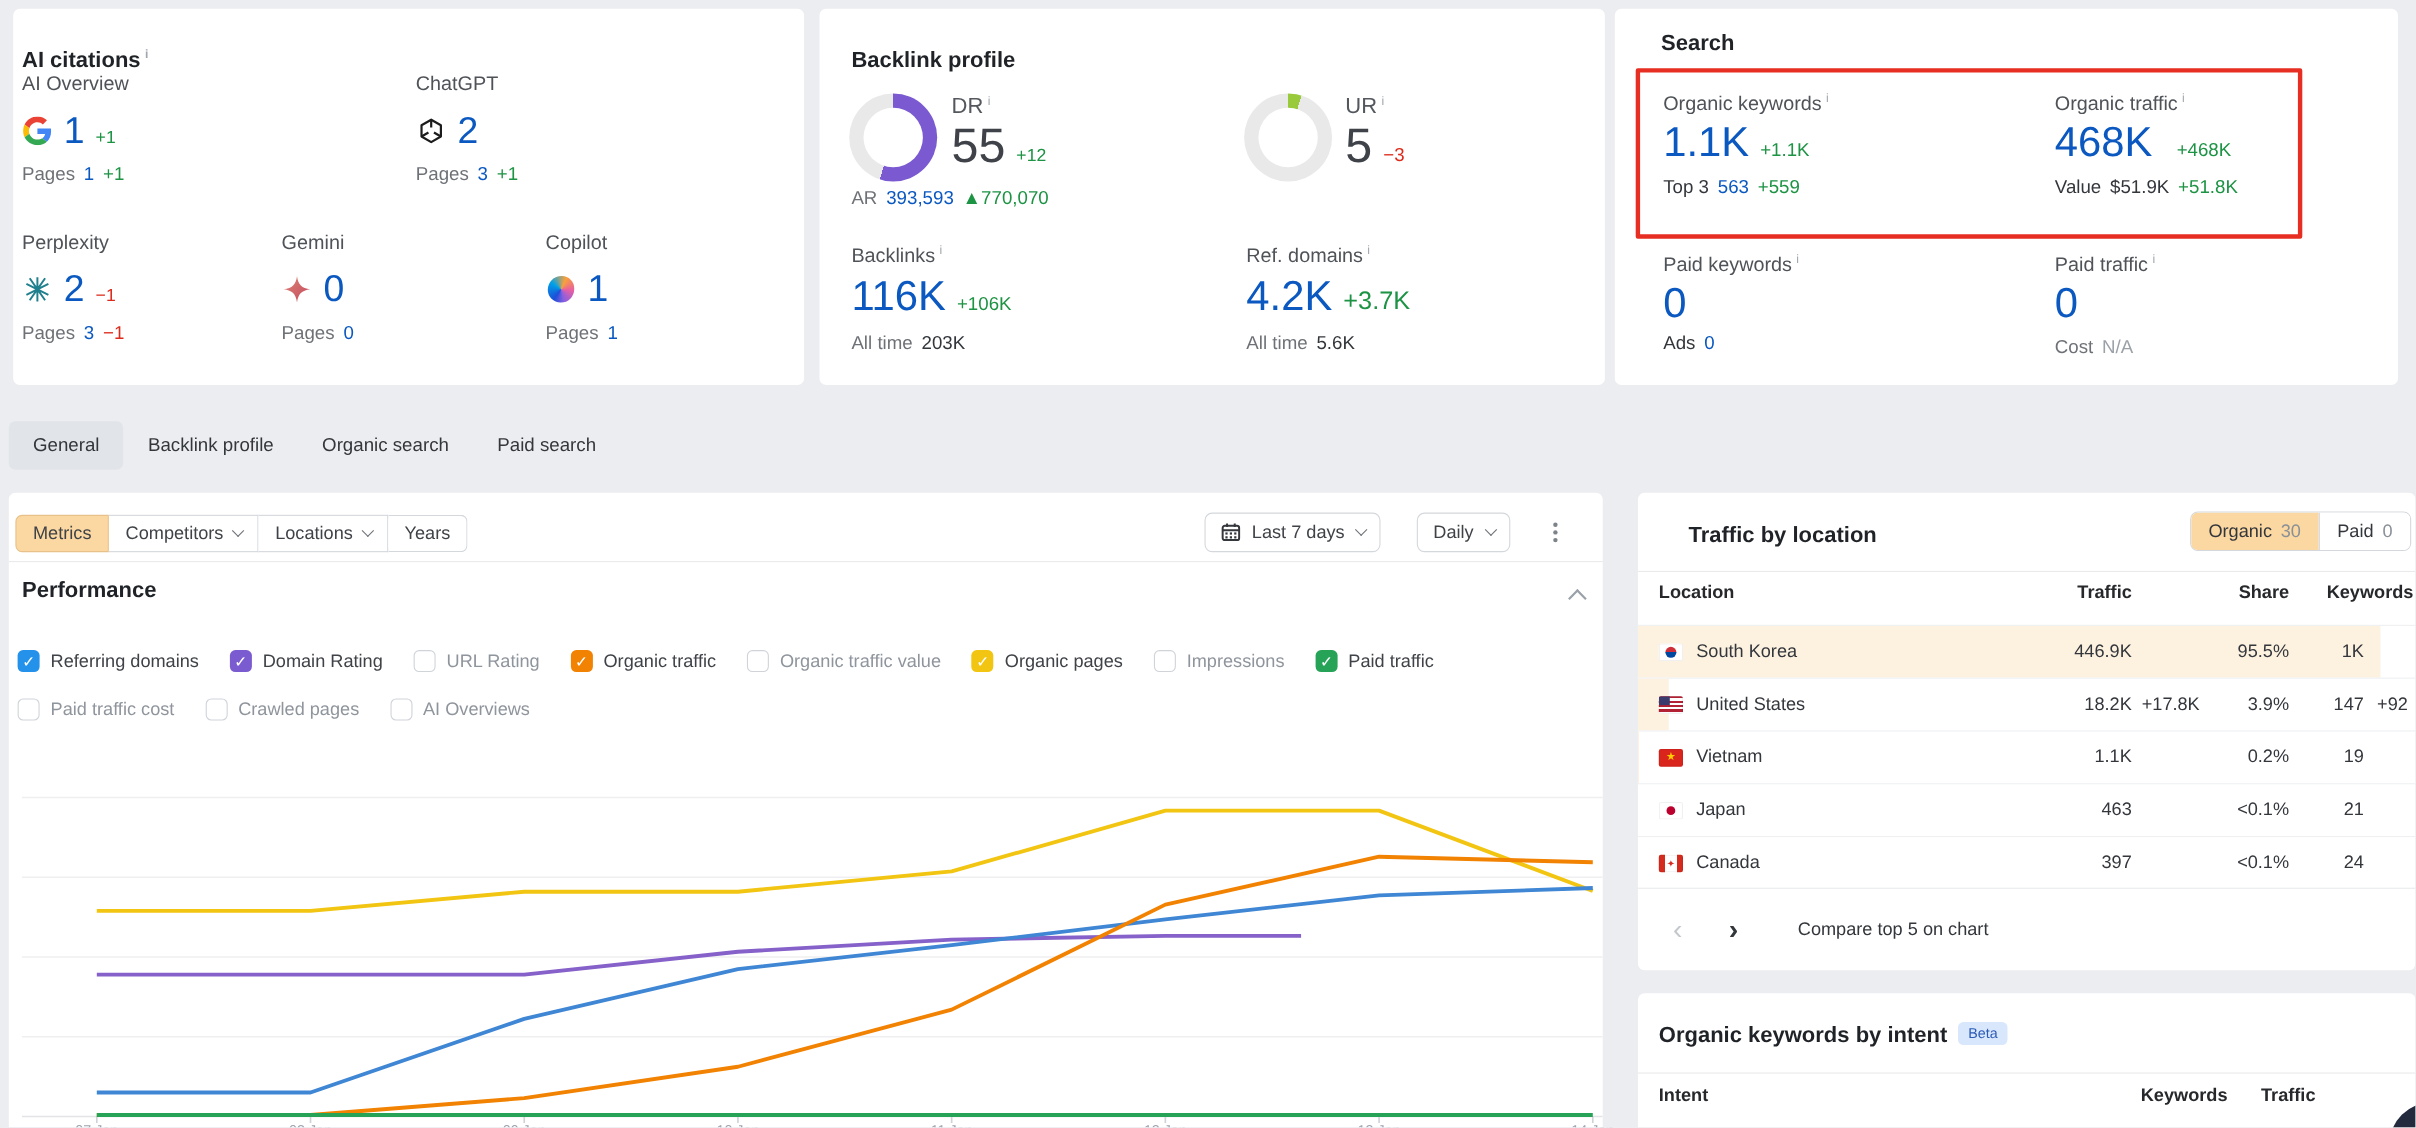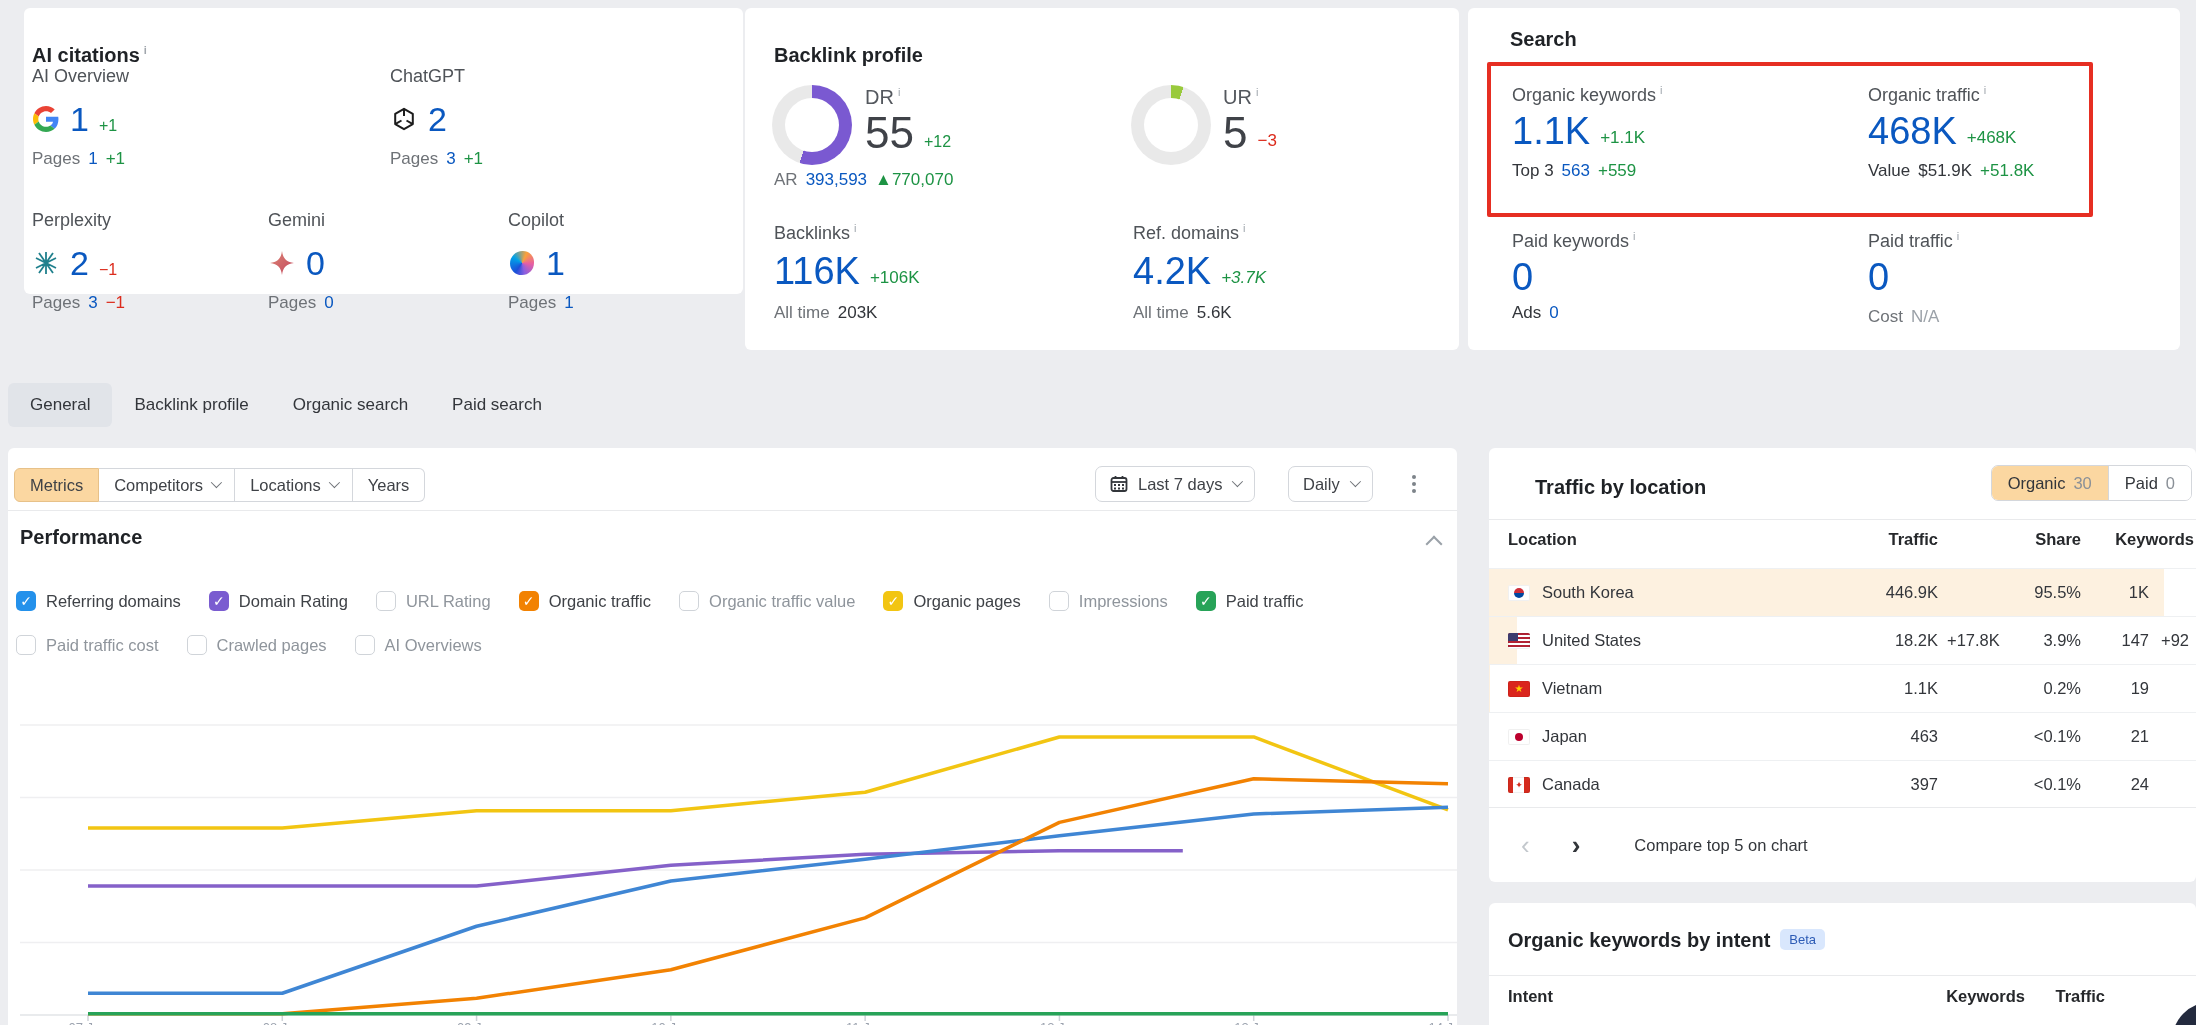--- a/index.html
+++ b/index.html
@@ -97,21 +97,21 @@
   .beta-badge { display:inline-block; background:#d9e7fd; color:#2c5bb5; font-size:13px; padding:3px 9px; border-radius:5px; margin-left:10px; vertical-align:3px; font-weight:400; }
 
   
   .fab { position:absolute; width:78px; height:78px; border-radius:50%; background:#232a3e; }
 </style>
 </head>
 <body>
 
 <div id="canvas">
 
-  <div class="card" style="left:24px; top:8px; width:719px; height:286px;">
+  <div class="card" style="left:12px; top:8px; width:719px; height:342px;">
     <div class="sec-title" style="position:absolute; left:8px; top:36px;">
       <span>AI citations</span><span class="info">i</span>
     </div>
     <div id="ai-items">
         <div class="ai-item" style="left: 8px; top: 58px;">
           <div class="metric-label">AI Overview</div>
           <div class="ai-val-row">
             <span class="icon-wrap">
               <svg width="26" height="26" viewBox="0 0 48 48">
                 <path fill="#EA4335" d="M24 9.5c3.54 0 6.71 1.22 9.21 3.6l6.85-6.85C35.9 2.38 30.47 0 24 0 14.62 0 6.51 5.38 2.56 13.22l7.98 6.19C12.43 13.72 17.74 9.5 24 9.5z"></path>
@@ -239,21 +239,21 @@
       <div class="sub-row" style="margin-top:10px; display:flex; gap:8px;">
         <span class="sub-label">All time</span>
         <span style="color:#33363b;">203K</span>
       </div>
     </div>
 
     <div style="position:absolute; left:388px; top:214px;">
       <div class="metric-label"><span>Ref. domains</span><span class="info">i</span></div>
       <div style="display:flex; align-items:flex-end; gap:10px; margin-top:6px;">
         <span class="big-blue">4.2K</span>
-        <span class="delta-g" style="font-size:17px; margin-bottom:5px;font-style:italic;">+3.7K</span>
+        <span class="delta-g" style="font-size:23px; margin-bottom:5px;">+3.7K</span>
       </div>
       <div class="sub-row" style="margin-top:10px; display:flex; gap:8px;">
         <span class="sub-label">All time</span>
         <span style="color:#33363b;">5.6K</span>
       </div>
     </div>
   </div>
 
   <div class="card" style="left:1468px; top:8px; width:712px; height:342px;">
     <div class="sec-title" style="position:absolute; left:42px; top:20px;">Search</div>
@@ -268,21 +268,21 @@
       </div>
       <div class="sub-row" style="margin-top:8px; display:flex; gap:8px;">
         <span style="color:#33363b;">Top 3</span>
         <span class="link-blue">563</span>
         <span class="delta-g">+559</span>
       </div>
     </div>
 
     <div style="position:absolute; left:400px; top:76px;">
       <div class="metric-label"><span>Organic traffic</span><span class="info">i</span></div>
-      <div style="display:flex; align-items:flex-end; gap:10px; margin-top:4px;">
+      <div style="display:flex; align-items:flex-end; gap:22px; margin-top:4px;">
         <span class="big-blue">468K</span>
         <span class="delta-g" style="font-size:17px; margin-bottom:5px;">+468K</span>
       </div>
       <div class="sub-row" style="margin-top:8px; display:flex; gap:8px;">
         <span style="color:#33363b;">Value</span>
         <span style="color:#33363b;">$51.9K</span>
         <span class="delta-g">+51.8K</span>
       </div>
     </div>
 

